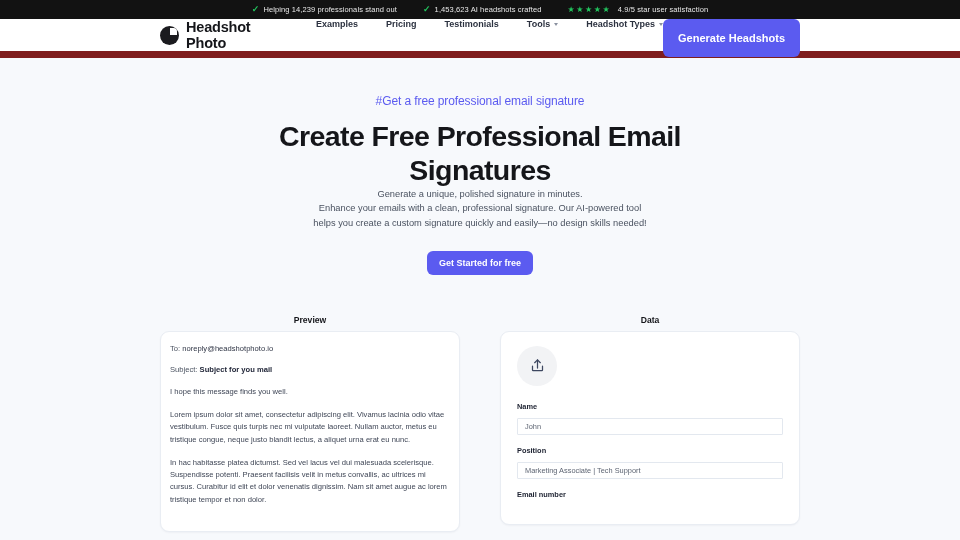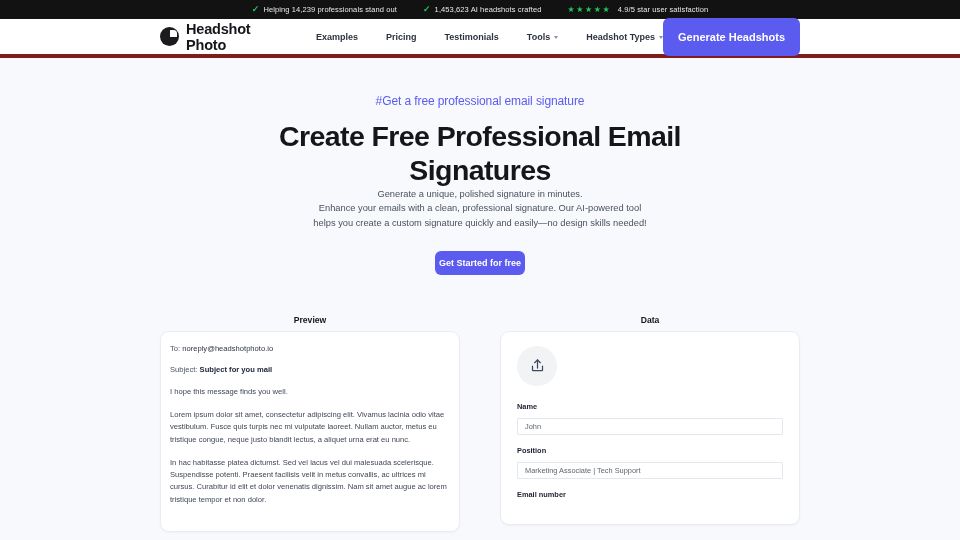--- a/index.html
+++ b/index.html
@@ -26,23 +26,23 @@
   .announce .item { display: flex; align-items: center; gap: 4px; white-space: nowrap; }
   .check { color: #22c55e; font-size: 9px; line-height: 1; font-weight: bold; }
   .stars { display: flex; gap: 1.5px; margin-right: 4px; }
   .star { color: #22c55e; font-size: 8px; line-height: 1; }
 
   
   .header {
     height: 39px;
     background: #ffffff;
     display: flex;
-    align-items: center;
+    align-items: flex-start;
     padding: 0 160px;
-    border-bottom: 4px solid #7f1d1d;
+    border-bottom: 7px solid #7f1d1d;
     position: relative;
   }
   .brand { display: flex; align-items: center; gap: 7px; }
   .logo-mark {
     width: 19px; height: 19px; border-radius: 50%;
     background: #1b1b1f;
     position: relative;
     flex: none;
   }
   .logo-mark::after {
@@ -113,21 +113,21 @@
   }
   .hero-body {
     font-size: 9.3px; color: #4a5260;
     line-height: 1.52; 
   }
   .cta-hero {
     margin: 21px auto 0;
     background: #5b5bf0;
     color: #fff; border: none;
     font-size: 9px; font-weight: 600;
-    width: 90px; height: 24px;
+    width: 106px; height: 24px;
     border-radius: 6px;
     display: flex; align-items: center; justify-content: center;
     cursor: pointer;
   }
 
   
   .tool {
     display: flex;
     gap: 40px;
     padding: 0 160px;

